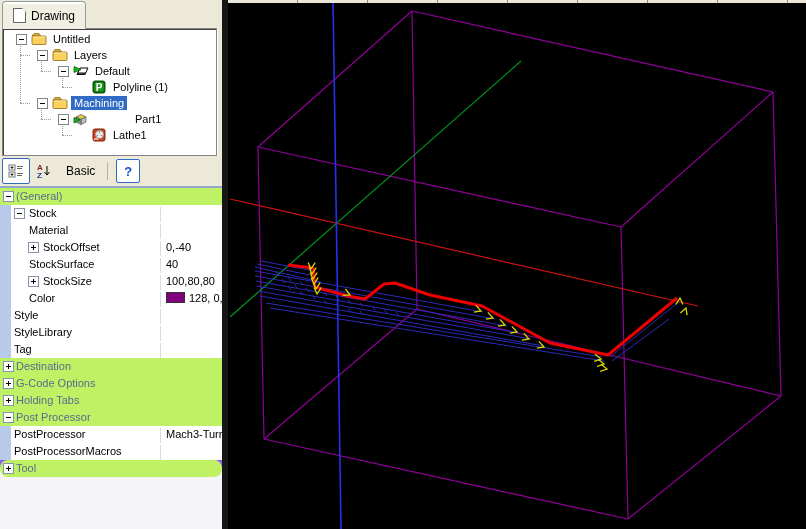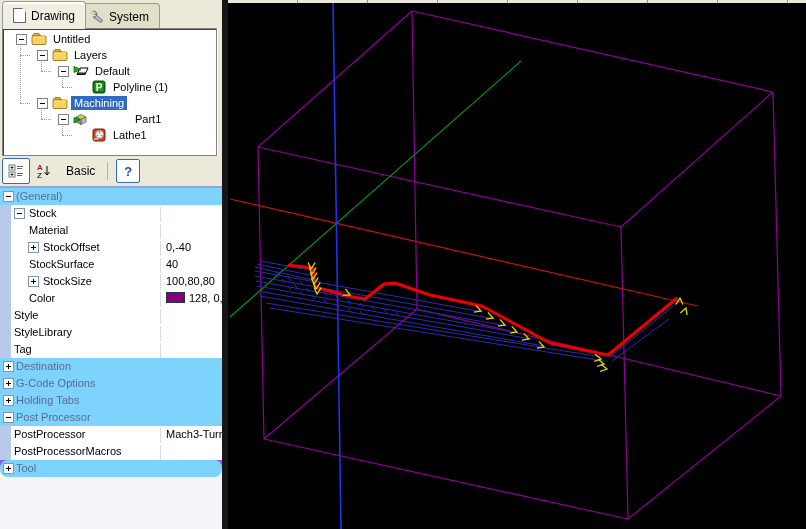--- a/index.html
+++ b/index.html
@@ -41,21 +41,21 @@
   .ptools{position:absolute;left:0;top:156px;width:222px;height:30px;background:#ece9d8;display:flex;align-items:center;}
   .tbtn{height:24px;display:flex;align-items:center;justify-content:center;border:1px solid transparent;border-radius:2px;}
   .tbtn.toggled{border-color:#316ac5;background:#fdfdfb;}
   .tbtn.help{border:1px solid #316ac5;background:#fff;width:22px;height:22px;color:#1a50c8;font-weight:bold;font-size:13px;}
   .tlabel{font-size:12px;color:#000;margin:16px 8px;}
   .tsep{width:1px;height:18px;background:#b5b2a2;margin:0 4px;}
 
   
   .pgrid{position:absolute;left:0;top:186px;width:222px;height:343px;background:#f5f4f9;border-top:2px solid #93a7cc;}
   .prow{position:absolute;left:0;width:222px;height:17px;font-size:11px;}
-  .prow.cat{background:#7dd3fc;color:#5b6b8f;}
+  .prow.cat{background:#bef264;color:#5b6b8f;}
   .prow.cat .nm{position:absolute;left:16px;top:2px;}
   .prow.item{background:#fff;border-bottom:7px solid #8b5cf6;}
   .prow.item .strip{position:absolute;left:0;top:0;width:11px;height:17px;background:#b9c9e9;}
   .prow.item .nm{position:absolute;top:2px;color:#000;}
   .prow.item .val{position:absolute;left:160px;top:2px;right:0;padding-left:5px;color:#000;
                   border-left:1px solid #d4ddf0;height:15px;white-space:nowrap;overflow:hidden;}
   .swatch{display:inline-block;width:17px;height:9px;border:1px solid #333;vertical-align:-1px;margin-right:4px;}
   .pgrid .xb{border-color:#8593ac;}
 
   
@@ -66,27 +66,20 @@
 </style>
 </head>
 <body>
 
 <div class="left-panel">
 
   <div class="tabstrip">
     <div class="tab active" style="left:2px;">
       <span class="tab-doc"></span>
       <span>Drawing</span>
-    </div>
-    <div class="tab inactive" style="left:78px;">
-      <svg width="15" height="13" viewBox="0 0 15 13">
-        <path d="M2 3 a3 3 0 1 1 2 4 L11 12 a1.6 1.6 0 0 0 2.2-2.2 L6.5 4.5 Z" fill="#b9b9c9" stroke="#5a5a6a" stroke-width="0.8"></path>
-        <path d="M1.6 2.2 L4.4 4.6 L5.6 3.2 L3.4 1.2 Z" fill="#ece9d8" stroke="none"></path>
-      </svg>
-      <span>System</span>
     </div>
   </div>
 
   <div class="tree-box">
     <div class="tree-inner" id="tree">
         <div class="conn" style="left: 16px; top: 12px; height: 12px;"></div>
         <div class="conn" style="left: 16px; top: 12px; height: 60px;"></div>
         <div class="conn" style="left: 37px; top: 28px; height: 12px;"></div>
         <div class="connh" style="left: 16px; top: 24px; width: 10px;"></div>
         <div class="conn" style="left: 58px; top: 44px; height: 12px;"></div>

